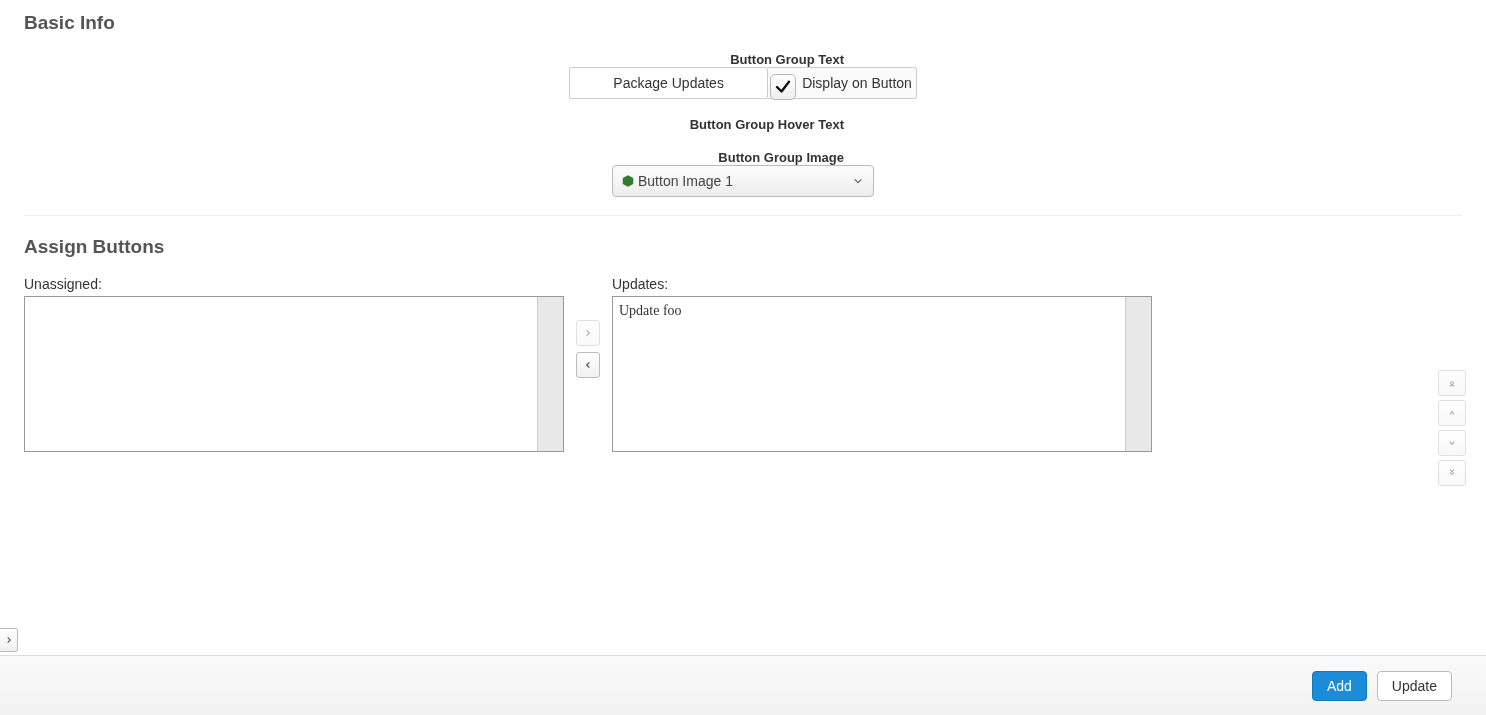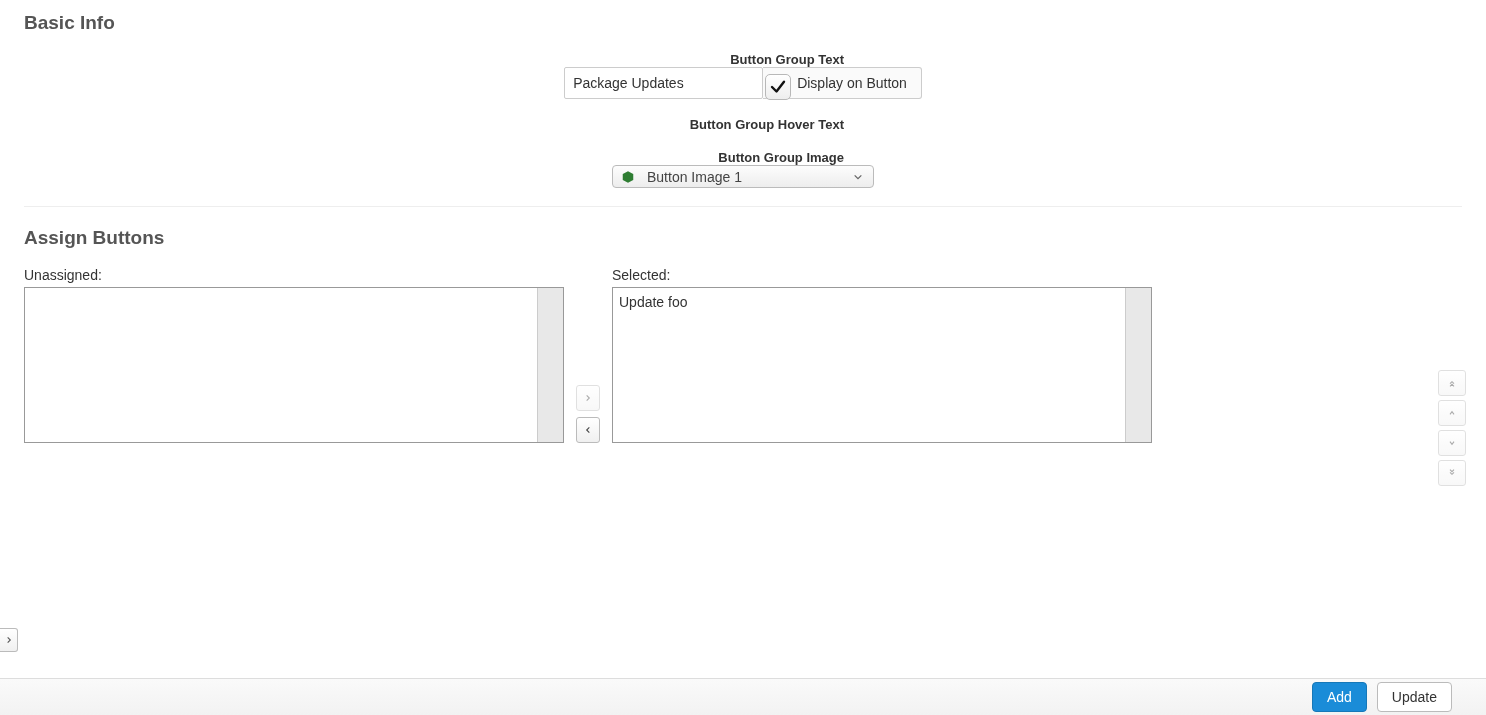--- a/index.html
+++ b/index.html
@@ -51,28 +51,29 @@
   }
   input.text-input {
     flex: 1;
     height: 32px;
     padding: 4px 8px;
     border: 1px solid #ccc;
     border-radius: 2px;
     font-size: 14px;
     color: #333;
     background: #fff;
+    text-align: center;
   }
   .display-toggle {
     display: flex;
     align-items: center;
     border: 1px solid #ccc;
     border-left: none;
     height: 32px;
-    padding: 0 14px 0 6px;
+    padding: 0 4px 0 6px;
     background: #fafafa;
     font-size: 14px;
     color: #333;
     gap: 6px;
     border-radius: 0 3px 3px 0;
   }
   .checkbox-box {
     width: 26px;
     height: 26px;
     border: 1px solid #b8b8b8;
@@ -82,62 +83,63 @@
     align-items: center;
     justify-content: center;
     position: relative;
     top: 4px;
     margin-left: -4px;
   }
   .checkbox-box svg { width: 18px; height: 18px; }
   .dropdown {
     position: relative;
     width: 262px;
-    height: 23px;
+    height: 32px;
     border: 1px solid #bbb;
     border-radius: 4px;
     background: linear-gradient(#fdfdfd,#ededed);
     display: flex;
     align-items: center;
     padding: 0 28px 0 8px;
-    gap: 12px;
+    gap: 3px;
     color: #444;
     font-size: 14px;
     cursor: pointer;
   }
   .dropdown .hex-icon svg { width: 14px; height: 14px; display:block; }
   .dropdown .chevron {
     position: absolute;
     right: 10px;
     top: 50%;
     transform: translateY(-50%);
   }
   .dropdown .chevron svg { width: 10px; height: 10px; stroke:#666; fill:none; stroke-width:1.5;}
   hr.section-div {
     border: none;
     border-top: 1px solid #eee;
     margin: 6px 0 20px 0;
   }
   .assign-area {
     display: flex;
     gap: 12px;
-    align-items: flex-end;
+    align-items: flex-start;
   }
   .listbox-col { width: 540px; }
   .listbox-label { font-size: 14px; color: #333; margin-bottom: 4px; }
   .listbox {
     border: 1px solid #999;
     height: 156px;
     display: flex;
     background: #fff;
   }
   .listbox-content {
     flex: 1;
     padding: 4px 6px;
     overflow: auto;
+    font-family: Liberation Serif, serif;
   }
   .listbox-item {
     font-size: 14px;
     color: #333;
     padding: 2px 0;
     cursor: default;
   }
   .listbox-scroll {
     width: 26px;
     background: #e8e8e8;
@@ -180,21 +182,21 @@
     border: 1px solid #bbb;
     border-left: none;
     border-radius: 0 3px 3px 0;
     background: linear-gradient(#fff,#f0f0f0);
     display:flex; align-items:center; justify-content:center;
   }
   .expand-tab svg { width:8px; height:10px; fill:none; stroke:#555; stroke-width:1.6;}
   .footer-bar {
     position: absolute;
     left: 0; right: 0; bottom: 0;
-    height: 37px;
+    height: 60px;
     border-top: 1px solid #ddd;
     background: linear-gradient(#fafafa,#f2f2f2);
     display: flex;
     align-items: center;
     justify-content: flex-end;
     padding-right: 34px;
     gap: 10px;
   }
   .btn {
     height: 30px;
@@ -278,21 +280,21 @@
           </svg>
       </div>
       <div class="mini-btn">
         <svg viewBox="0 0 12 12">
             <path d="M8 2 L4 6 L8 10"></path>
           </svg>
       </div>
     </div>
 
     <div class="listbox-col">
-      <div class="listbox-label">Selected:</div>
+      <div class="listbox-label">Updates:</div>
       <div class="listbox">
         <div class="listbox-content" id="selected-list">
             <div class="listbox-item">Update foo</div>
           </div>
         <div class="listbox-scroll"></div>
       </div>
     </div>
   </div>
 </div>
 

